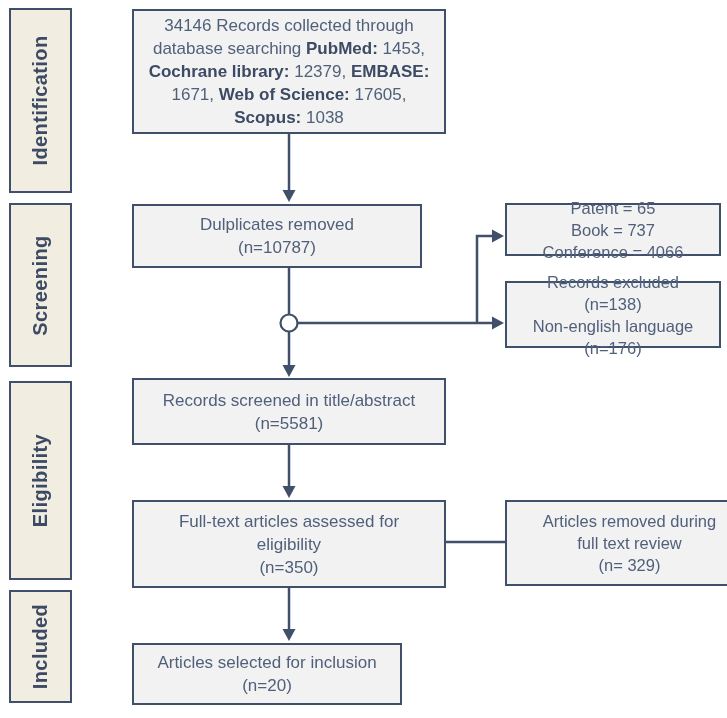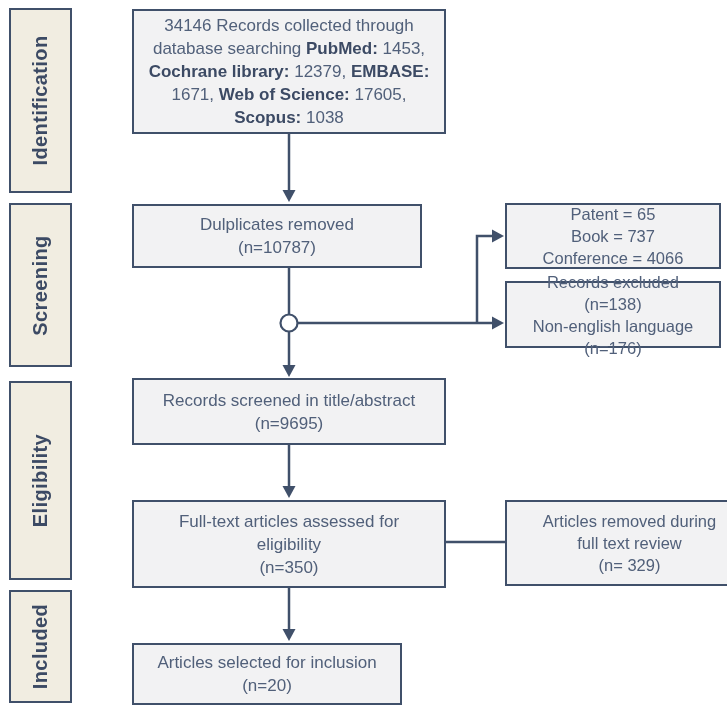--- a/index.html
+++ b/index.html
@@ -107,33 +107,33 @@
 </span><span class="b">Cochrane library:</span><span> 12379, </span><span class="b">EMBASE:</span><span>
 1671, </span><span class="b">Web of Science:</span><span> 17605,
 </span><span class="b">Scopus:</span><span> 1038</span></div>
   </div>
   <div class="fbox" style="left:132px; top:204px; width:290px; height:64px;">
     <div class="box-text">Dulplicates removed
 (n=10787)</div>
   </div>
   <div class="fbox" style="left:132px; top:378px; width:314px; height:67px;">
     <div class="box-text">Records screened in title/abstract
-(n=9695)</div>
+(n=5581)</div>
   </div>
   <div class="fbox" style="left:132px; top:500px; width:314px; height:88px;">
     <div class="box-text">Full-text articles assessed for
 eligibility
 (n=350)</div>
   </div>
   <div class="fbox" style="left:132px; top:643px; width:270px; height:62px;">
     <div class="box-text">Articles selected for inclusion
 (n=20)</div>
   </div>
 
-  <div class="fbox rbox" style="left:505px; top:203px; width:216px; height:66px;">
+  <div class="fbox rbox" style="left:505px; top:203px; width:216px; height:53px;">
     <div class="box-text">Patent = 65
 Book = 737
 Conference = 4066</div>
   </div>
   <div class="fbox rbox" style="left:505px; top:281px; width:216px; height:67px;">
     <div class="box-text">Records excluded
 (n=138)
 Non-english language
 (n=176)</div>
   </div>

